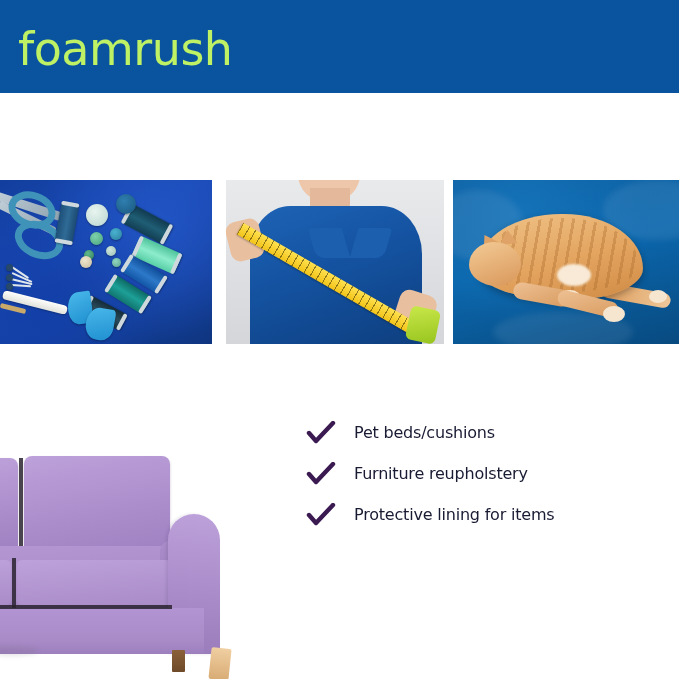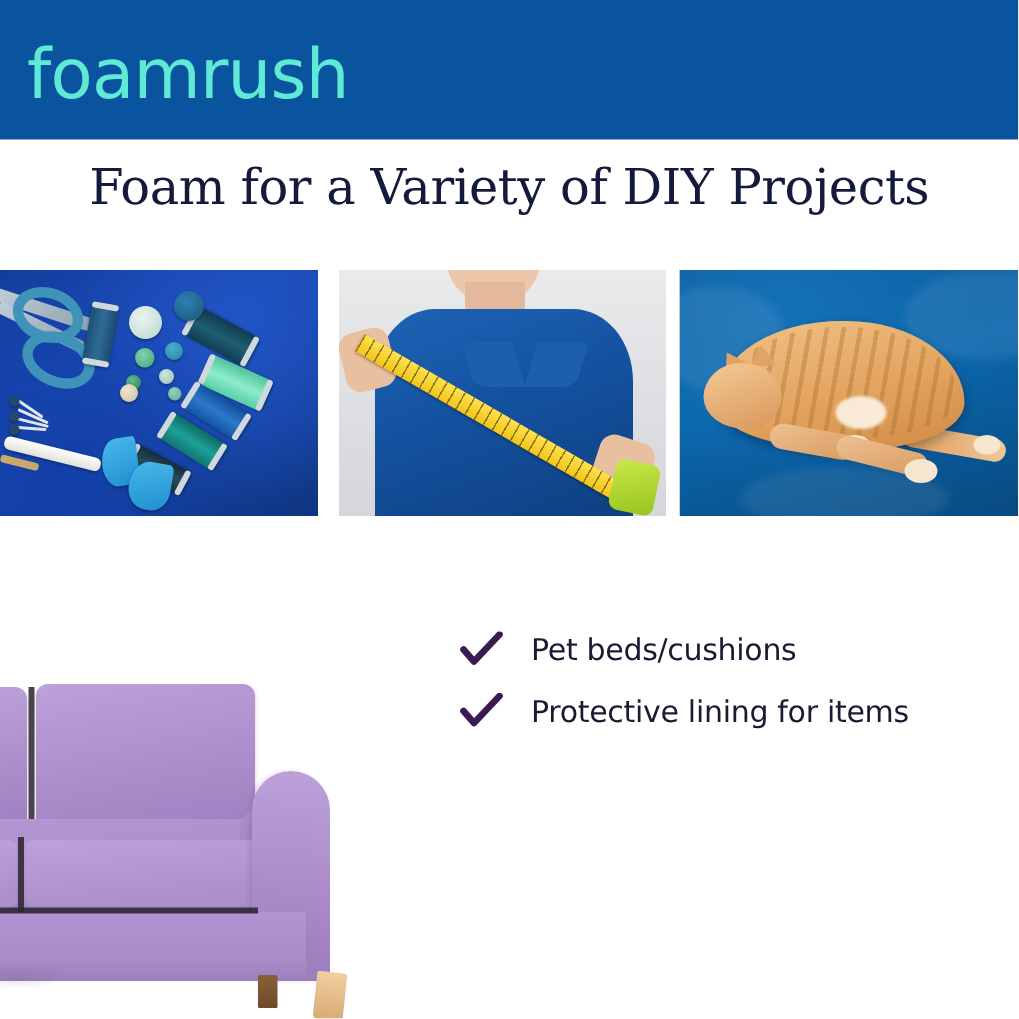--- a/index.html
+++ b/index.html
@@ -27,21 +27,21 @@
     background: #0a539f;
   }
   .brand-logo {
     position: absolute;
     left: 18px;
     top: 26px;
     font-family: "DejaVu Sans", sans-serif;
     font-size: 46px;
     line-height: 46px;
     font-weight: 400;
-    color: #5eead4;
+    color: #bef264;
     letter-spacing: -0.5px;
   }
 
   
   .headline {
     position: absolute;
     left: 0; top: 104px;
     width: 679px;
     text-align: center;
     font-family: "DejaVu Serif", serif;
@@ -338,37 +338,36 @@
   }
   .check-icon {
     width: 30px;
     height: 24px;
     flex: 0 0 30px;
     margin-right: 18px;
   }
   .check-icon svg { display: block; }
   .feature-label {
     font-family: "DejaVu Sans", sans-serif;
-    font-size: 20px;
+    font-size: 16px;
     line-height: 24px;
     color: #191b33;
     white-space: nowrap;
     letter-spacing: -0.2px;
   }
 </style>
 </head>
 <body>
 
 <div class="page">
 
   <div class="header-banner">
     <div class="brand-logo">foamrush</div>
   </div>
 
-  <div class="headline">Foam for a Variety of DIY Projects</div>
 
   <div class="photo-strip">
 
     <div class="photo photo-sewing">
       <div class="sewing-bg"></div>
 
       <div class="sp scissor-blade" style="left:-4px;top:22px;width:66px;height:9px;transform:rotate(18deg);"></div>
       <div class="sp scissor-blade" style="left:-4px;top:34px;width:62px;height:8px;transform:rotate(26deg);"></div>
       <div class="sp scissor-ring" style="left:8px;top:12px;width:34px;height:22px;transform:rotate(18deg);"></div>
       <div class="sp scissor-ring" style="left:14px;top:42px;width:36px;height:22px;transform:rotate(22deg);"></div>
@@ -462,20 +461,28 @@
 
     <li class="feature-item">
       <span class="check-icon">
         <svg width="30" height="24" viewBox="0 0 30 24" aria-hidden="true">
           <path d="M3 12 L10 20 L27 2" fill="none" stroke="#3b1a52" stroke-width="4.4" stroke-linecap="round" stroke-linejoin="round"></path>
         </svg>
       </span>
       <span class="feature-label">Pet beds/cushions</span>
     </li>
 
+    <li class="feature-item">
+      <span class="check-icon">
+        <svg width="30" height="24" viewBox="0 0 30 24" aria-hidden="true">
+          <path d="M3 12 L10 20 L27 2" fill="none" stroke="#3b1a52" stroke-width="4.4" stroke-linecap="round" stroke-linejoin="round"></path>
+        </svg>
+      </span>
+      <span class="feature-label">Furniture reupholstery</span>
+    </li>
 
     <li class="feature-item">
       <span class="check-icon">
         <svg width="30" height="24" viewBox="0 0 30 24" aria-hidden="true">
           <path d="M3 12 L10 20 L27 2" fill="none" stroke="#3b1a52" stroke-width="4.4" stroke-linecap="round" stroke-linejoin="round"></path>
         </svg>
       </span>
       <span class="feature-label">Protective lining for items</span>
     </li>
 

